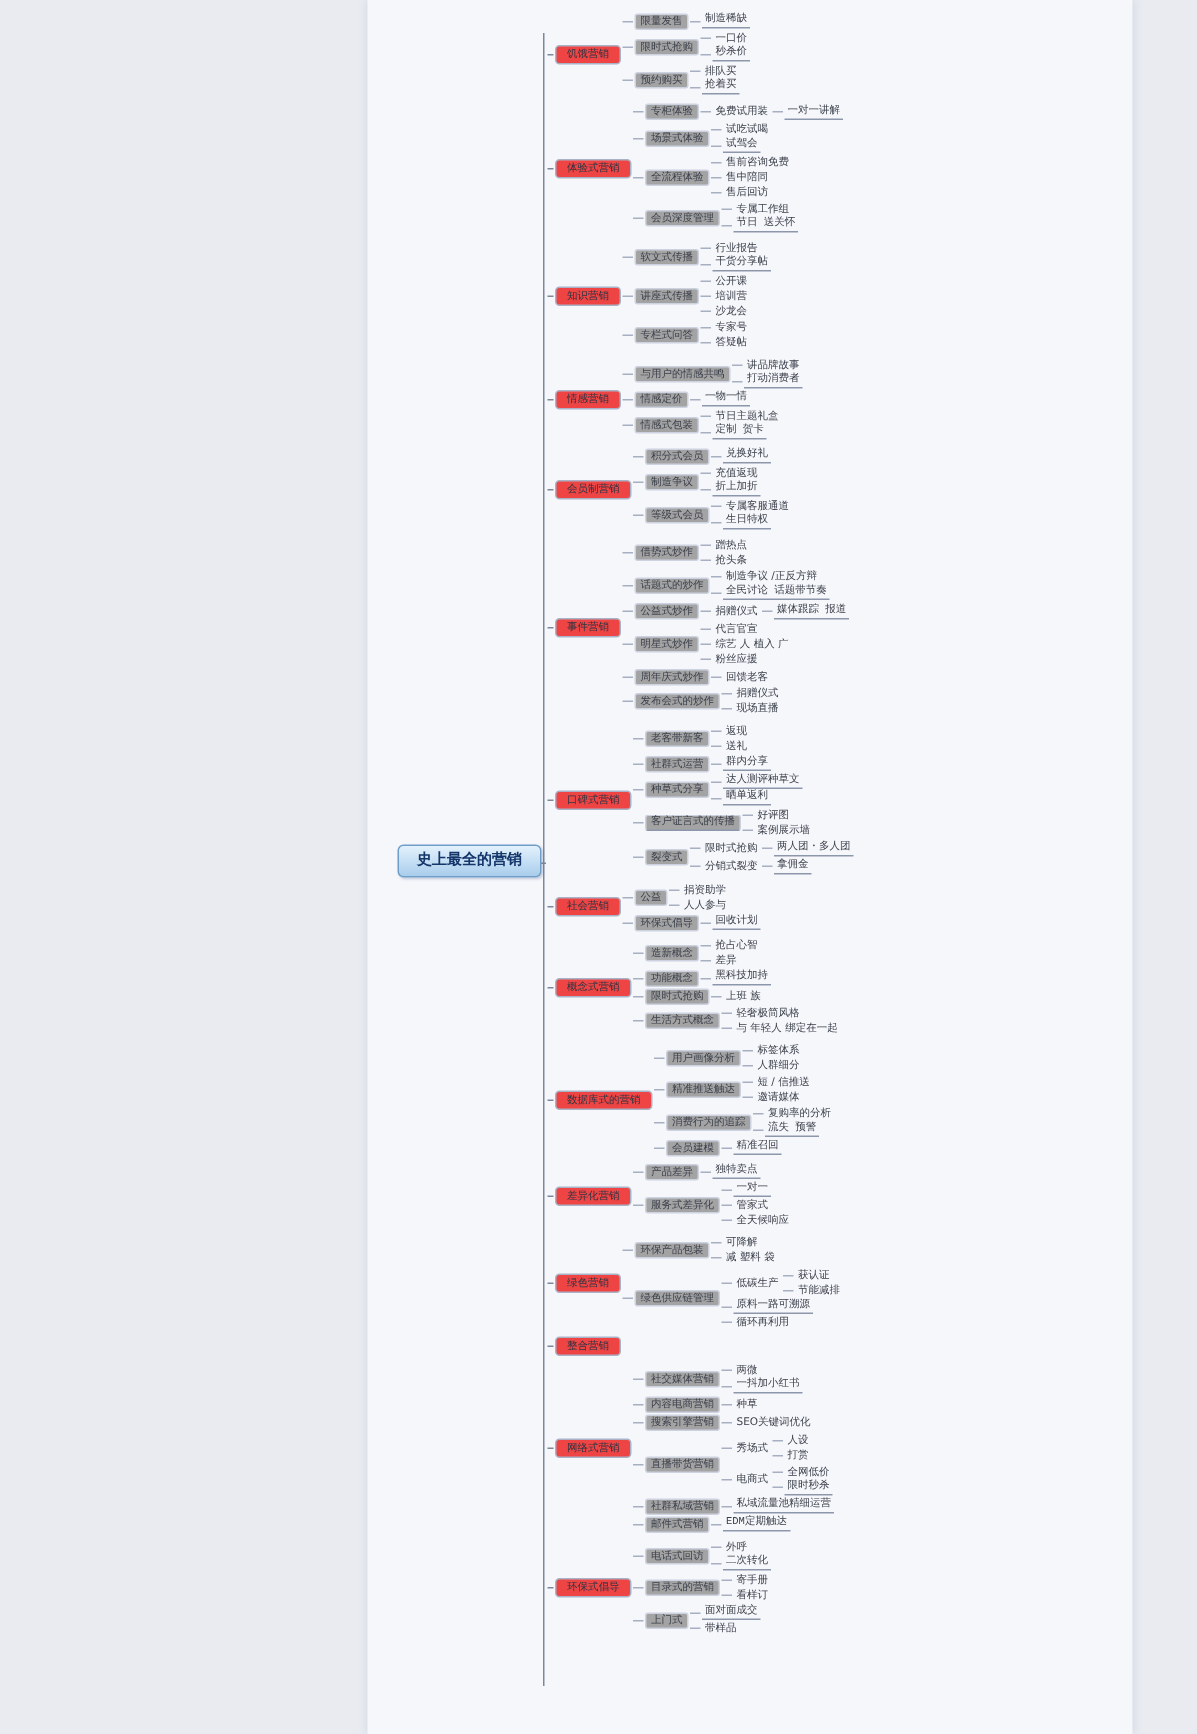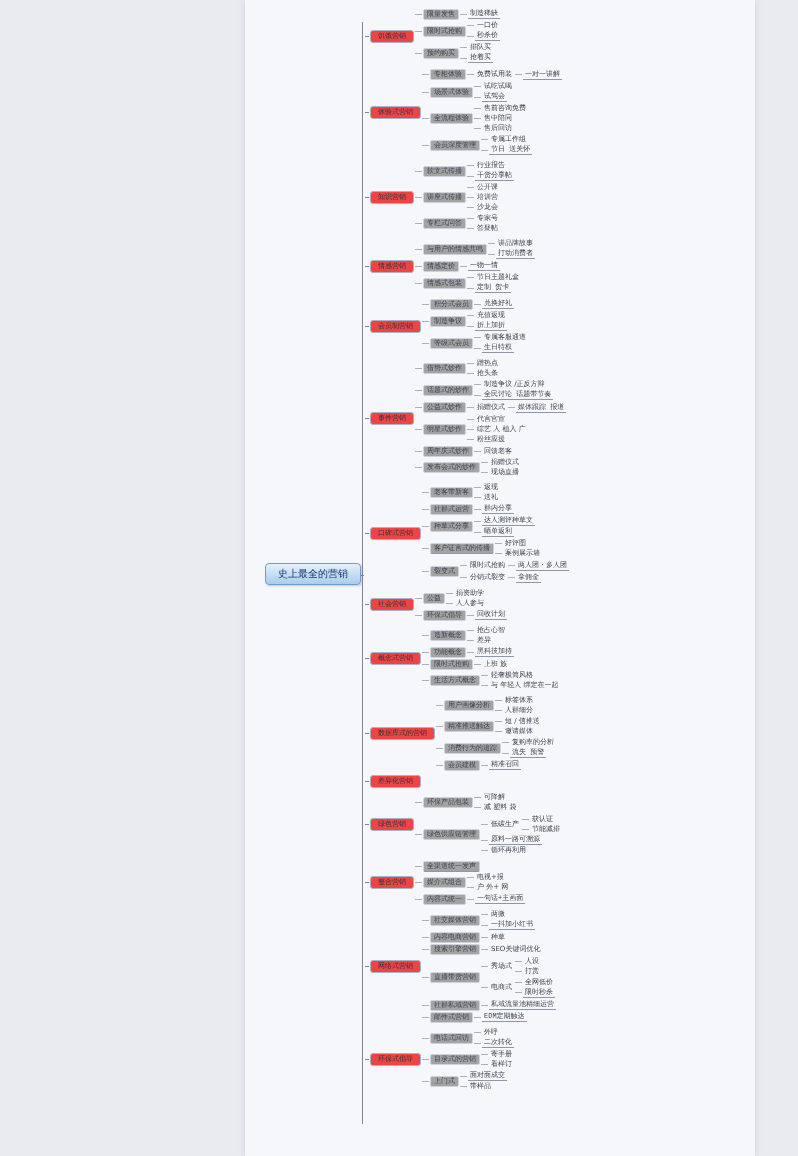--- a/index.html
+++ b/index.html
@@ -11,21 +11,21 @@
   .canvas{
     position:absolute;left:245px;top:0;width:510px;height:1156px;
     background:#f6f7fb;
     box-shadow:0 0 6px rgba(120,130,160,.25);
   }
   
   .root-node{
     position:absolute;left:265px;top:563px;min-width:84px;height:20px;
     background:linear-gradient(#e3f1fc,#a9cdec);
     border:1px solid #6f9fc8;border-radius:4px;
-    color:#14366b;font-weight:normal;font-size:10px;line-height:20px;
+    color:#14366b;font-weight:bold;font-size:10px;line-height:20px;
     text-align:center;padding:0 5px;white-space:nowrap;
     box-shadow:1px 1px 2px rgba(90,110,150,.35);
   }
   .root-link{
     position:absolute;left:354px;top:575px;width:10px;height:1px;background:#7d879c;
   }
   .spine{
     position:absolute;left:362px;top:22px;width:1px;height:1102px;background:#7d879c;
   }
   
@@ -511,20 +511,44 @@
           <div class="kids">
             <div class="node">
               <span class="nlabel u">精准召回</span>
             </div>
           </div>
         </div>
       </div>
     </div>
     <div class="node">
       <span class="nlabel lvl1">差异化营销</span>
+      <div class="kids">
+        <div class="node">
+          <span class="nlabel lvl2">产品差异</span>
+          <div class="kids">
+            <div class="node">
+              <span class="nlabel u">独特卖点</span>
+            </div>
+          </div>
+        </div>
+        <div class="node">
+          <span class="nlabel lvl2">服务式差异化</span>
+          <div class="kids">
+            <div class="node">
+              <span class="nlabel u">一对一</span>
+            </div>
+            <div class="node">
+              <span class="nlabel">管家式</span>
+            </div>
+            <div class="node">
+              <span class="nlabel">全天候响应</span>
+            </div>
+          </div>
+        </div>
+      </div>
     </div>
     <div class="node">
       <span class="nlabel lvl1">绿色营销</span>
       <div class="kids">
         <div class="node">
           <span class="nlabel lvl2">环保产品包装</span>
           <div class="kids">
             <div class="node">
               <span class="nlabel">可降解</span>
             </div>
@@ -552,44 +576,20 @@
             </div>
             <div class="node">
               <span class="nlabel">循环再利用</span>
             </div>
           </div>
         </div>
       </div>
     </div>
     <div class="node">
       <span class="nlabel lvl1">整合营销</span>
-      <div class="kids">
-        <div class="node">
-          <span class="nlabel lvl2 u">全渠道统一发声</span>
-        </div>
-        <div class="node">
-          <span class="nlabel lvl2">媒介式组合</span>
-          <div class="kids">
-            <div class="node">
-              <span class="nlabel">电视+报</span>
-            </div>
-            <div class="node">
-              <span class="nlabel">户 外+ 网</span>
-            </div>
-          </div>
-        </div>
-        <div class="node">
-          <span class="nlabel lvl2">内容式统一</span>
-          <div class="kids">
-            <div class="node">
-              <span class="nlabel u">一句话+主画面</span>
-            </div>
-          </div>
-        </div>
-      </div>
     </div>
     <div class="node">
       <span class="nlabel lvl1">网络式营销</span>
       <div class="kids">
         <div class="node">
           <span class="nlabel lvl2">社交媒体营销</span>
           <div class="kids">
             <div class="node">
               <span class="nlabel">两微</span>
             </div>

